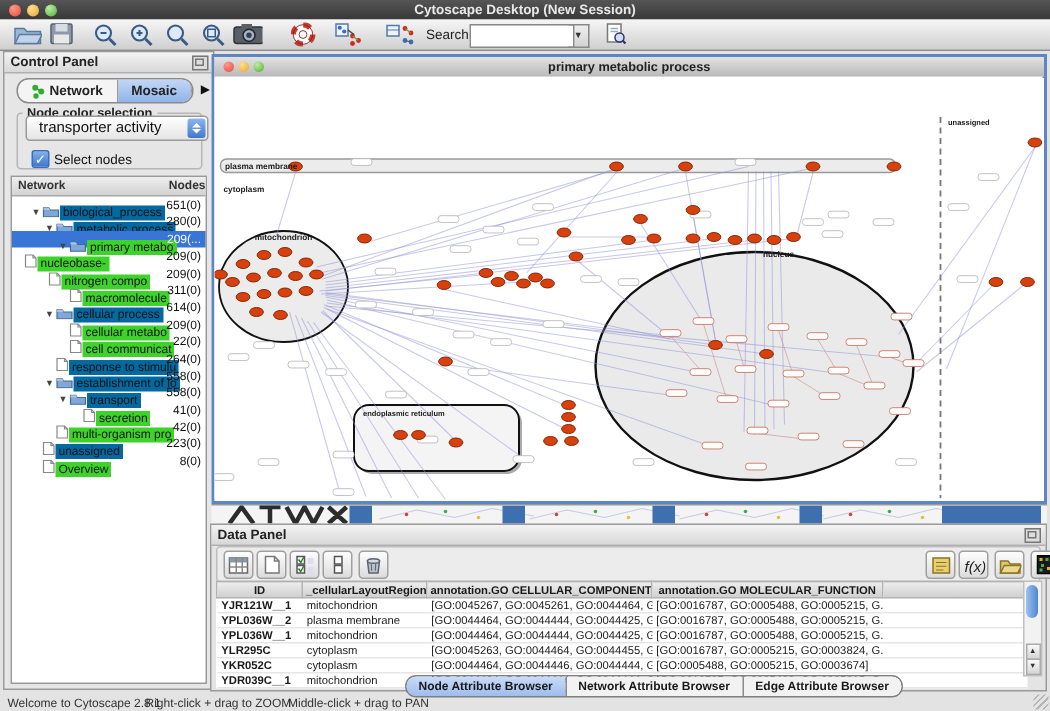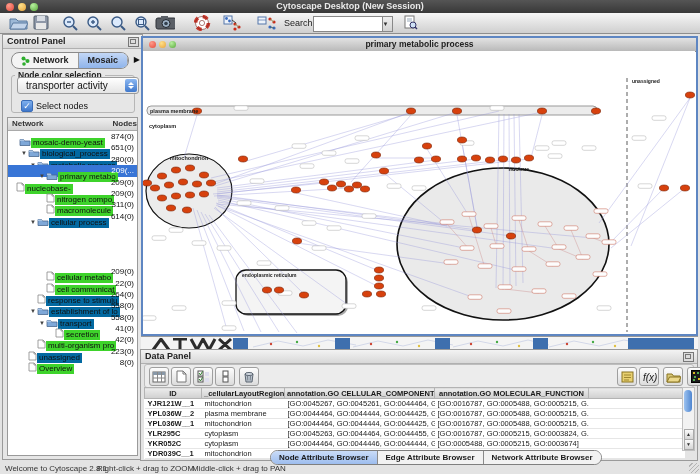--- a/index.html
+++ b/index.html
@@ -243,53 +243,49 @@
       </div>
   </div>
   <div id="cbox" class="abs">✓</div>
   <span id="cboxlbl" class="abs">Select nodes</span>
   <div id="treewrap" class="abs">
     <div id="treehdr">
       <span class="c1">Network</span>
       <span class="c2">Nodes</span>
     </div>
     <div id="treebody">
-        <div class="trow" style="padding-left: 3px;"><span class="twisty"></span><span class="ticon"><svg width="12" height="9">
-              <path d="M1,2.5 h3.5 l1,1.5 h5.5 v4.5 h-10 z" fill="#7fa8d8" stroke="#49688f" stroke-width="0.8"></path>
-              <path d="M1,2.5 h3.5 l1,1.5 h-4.5 z" fill="#a9c4e4"></path>
-            </svg></span><span class="pill green">mosaic-demo-yeast</span><span class="tcount">874(0)</span></div>
         <div class="trow" style="padding-left: 12px;"><span class="twisty">▼</span><span class="ticon"><svg width="12" height="9">
               <path d="M1,2.5 h3.5 l1,1.5 h5.5 v4.5 h-10 z" fill="#7fa8d8" stroke="#49688f" stroke-width="0.8"></path>
               <path d="M1,2.5 h3.5 l1,1.5 h-4.5 z" fill="#a9c4e4"></path>
             </svg></span><span class="pill red">biological_process</span><span class="tcount">651(0)</span></div>
         <div class="trow" style="padding-left: 21px;"><span class="twisty">▼</span><span class="ticon"><svg width="12" height="9">
               <path d="M1,2.5 h3.5 l1,1.5 h5.5 v4.5 h-10 z" fill="#7fa8d8" stroke="#49688f" stroke-width="0.8"></path>
               <path d="M1,2.5 h3.5 l1,1.5 h-4.5 z" fill="#a9c4e4"></path>
             </svg></span><span class="pill red">metabolic process</span><span class="tcount">280(0)</span></div>
         <div class="trow sel" style="padding-left: 30px;"><span class="twisty">▼</span><span class="ticon"><svg width="12" height="9">
               <path d="M1,2.5 h3.5 l1,1.5 h5.5 v4.5 h-10 z" fill="#7fa8d8" stroke="#49688f" stroke-width="0.8"></path>
               <path d="M1,2.5 h3.5 l1,1.5 h-4.5 z" fill="#a9c4e4"></path>
             </svg></span><span class="pill green">primary metabo</span><span class="tcount">209(...</span></div>
         <div class="trow" style=""><span class="twisty"></span><span class="ticon"><svg width="9" height="10">
               <path d="M1,1 h5 l2,2 v6 h-7 z" fill="#fff" stroke="#888" stroke-width="0.8"></path>
               <path d="M6,1 v2 h2" fill="none" stroke="#888" stroke-width="0.8"></path>
             </svg></span><span class="pill green">nucleobase-</span><span class="tcount">209(0)</span></div>
-        <div class="trow" style="padding-left: 30px;"><span class="twisty"></span><span class="ticon"><svg width="9" height="10">
+        <div class="trow" style="padding-left: 16px;"><span class="twisty"></span><span class="ticon"><svg width="9" height="10">
               <path d="M1,1 h5 l2,2 v6 h-7 z" fill="#fff" stroke="#888" stroke-width="0.8"></path>
               <path d="M6,1 v2 h2" fill="none" stroke="#888" stroke-width="0.8"></path>
             </svg></span><span class="pill green">nitrogen compo</span><span class="tcount">209(0)</span></div>
         <div class="trow" style="padding-left: 30px;"><span class="twisty"></span><span class="ticon"><svg width="9" height="10">
               <path d="M1,1 h5 l2,2 v6 h-7 z" fill="#fff" stroke="#888" stroke-width="0.8"></path>
               <path d="M6,1 v2 h2" fill="none" stroke="#888" stroke-width="0.8"></path>
             </svg></span><span class="pill green">macromolecule</span><span class="tcount">311(0)</span></div>
         <div class="trow" style="padding-left: 21px;"><span class="twisty">▼</span><span class="ticon"><svg width="12" height="9">
               <path d="M1,2.5 h3.5 l1,1.5 h5.5 v4.5 h-10 z" fill="#7fa8d8" stroke="#49688f" stroke-width="0.8"></path>
               <path d="M1,2.5 h3.5 l1,1.5 h-4.5 z" fill="#a9c4e4"></path>
             </svg></span><span class="pill red">cellular process</span><span class="tcount">614(0)</span></div>
-        <div class="trow" style="padding-left: 30px; margin-top: 44px;"><span class="twisty"></span><span class="ticon"><svg width="9" height="10">
+        <div class="trow" style="padding-left: 30px;"><span class="twisty"></span><span class="ticon"><svg width="9" height="10">
               <path d="M1,1 h5 l2,2 v6 h-7 z" fill="#fff" stroke="#888" stroke-width="0.8"></path>
               <path d="M6,1 v2 h2" fill="none" stroke="#888" stroke-width="0.8"></path>
             </svg></span><span class="pill green">cellular metabo</span><span class="tcount">209(0)</span></div>
         <div class="trow" style="padding-left: 30px;"><span class="twisty"></span><span class="ticon"><svg width="9" height="10">
               <path d="M1,1 h5 l2,2 v6 h-7 z" fill="#fff" stroke="#888" stroke-width="0.8"></path>
               <path d="M6,1 v2 h2" fill="none" stroke="#888" stroke-width="0.8"></path>
             </svg></span><span class="pill green">cell communicat</span><span class="tcount">22(0)</span></div>
         <div class="trow" style="padding-left: 21px;"><span class="twisty"></span><span class="ticon"><svg width="9" height="10">
               <path d="M1,1 h5 l2,2 v6 h-7 z" fill="#fff" stroke="#888" stroke-width="0.8"></path>
               <path d="M6,1 v2 h2" fill="none" stroke="#888" stroke-width="0.8"></path>
@@ -687,20 +683,20 @@
   </table>
   <div id="dscroll" class="abs">
     <div id="dthumb" class="abs"></div>
     <div class="abs sarr" style="bottom:10px">▲</div>
     <div class="abs sarr" style="bottom:0">▼</div>
   </div>
 </div>
 
 <div id="atabs" class="abs">
     <div class="atab sel">Node Attribute Browser</div>
+    <div class="atab">Network Attribute Browser</div>
     <div class="atab">Edge Attribute Browser</div>
-    <div class="atab">Network Attribute Browser</div>
   </div>
 
 <span class="abs status" style="left:5px">Welcome to Cytoscape 2.8.1</span>
 <span class="abs status" style="left:97px">Right-click + drag to ZOOM</span>
 <span class="abs status" style="left:192px">Middle-click + drag to PAN</span>
 <div id="grip" class="abs"></div>
 
 </body></html>

